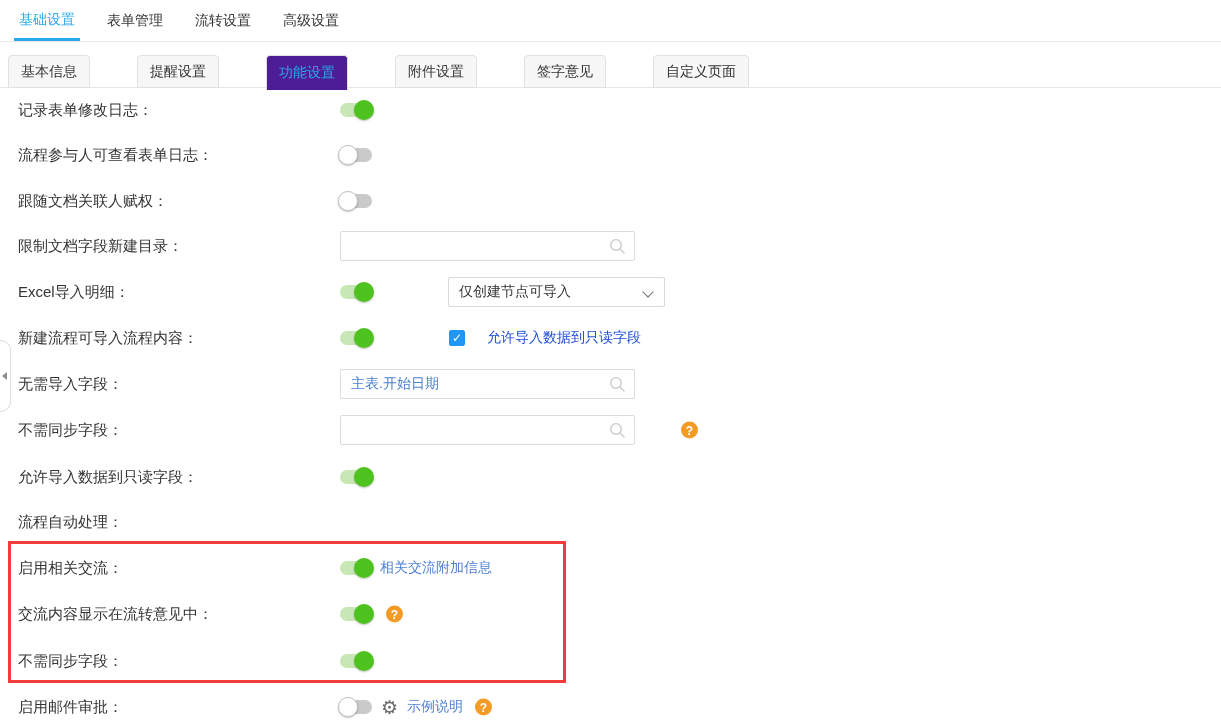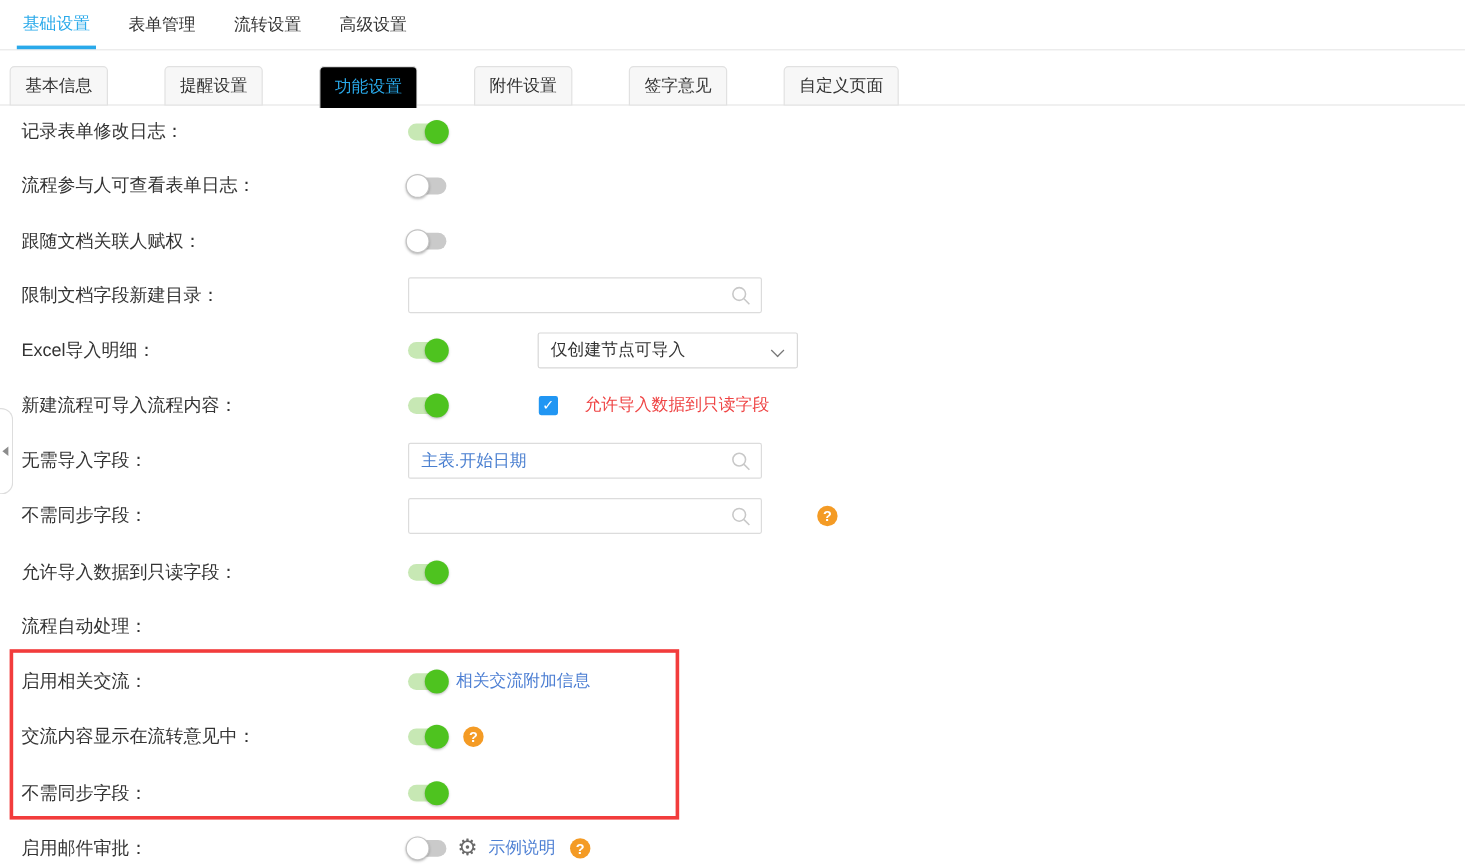--- a/index.html
+++ b/index.html
@@ -26,21 +26,21 @@
   .sub-divider{position:absolute;top:87px;left:0;width:100%;height:1px;background:#e6e6e6;}
   .sub-tabs{
     position:absolute;top:55px;left:8px;display:flex;z-index:2;gap:44px;
   }
   .sub-tab{
     height:33px;box-sizing:border-box;display:flex;align-items:center;justify-content:center;
     padding:0 12px;margin-right:3px;font-size:14px;color:#333;cursor:pointer;white-space:nowrap;
     background:#f7f7f7;border:1px solid #e1e1e1;border-radius:4px 4px 0 0;
   }
   .sub-tab.active{
-    background:#000000;color:#29a9ea;height:35px;border-bottom:none;position:relative;z-index:3;
+    background:#4c1d95;color:#29a9ea;height:35px;border-bottom:none;position:relative;z-index:3;
   }
   
   .row{position:absolute;left:0;right:0;height:30px;}
   .lbl{position:absolute;left:18px;top:50%;transform:translateY(-50%);font-size:15px;color:#333;white-space:nowrap;}
   .ctrl{position:absolute;top:50%;transform:translateY(-50%);display:flex;align-items:center;}
   
   .toggle{display:inline-block;width:32px;height:14px;border-radius:8px;position:relative;cursor:pointer;}
   .toggle .knob{position:absolute;top:-3px;width:20px;height:20px;border-radius:50%;box-shadow:0 1px 2px rgba(0,0,0,.25);box-sizing:border-box;}
   .toggle[data-state="on"]{background:#c7e8b4;}
   .toggle[data-state="on"] .knob{right:-2px;background:#4ec31f;}
@@ -59,21 +59,21 @@
     height:30px;border:1px solid #d8d8d8;border-radius:2px;background:#fff;box-sizing:border-box;
     display:flex;align-items:center;padding:0 16px 0 10px;position:relative;cursor:pointer;
     font-size:14px;color:#333;white-space:nowrap;
   }
   .chev{position:absolute;right:12px;top:10px;width:7px;height:7px;
     border-left:1.5px solid #777;border-bottom:1.5px solid #777;transform:rotate(-45deg);}
   
   .checkbox{width:16px;height:16px;border-radius:2px;display:inline-flex;align-items:center;justify-content:center;
     font-size:12px;color:#fff;cursor:pointer;box-sizing:border-box;border:1px solid #d0d0d0;background:#fff;}
   .checkbox[data-state="checked"]{background:#2196f3;border-color:#2196f3;}
-  .cb-label{font-size:14px;color:#ef4444;white-space:nowrap;font-family:Liberation Mono, monospace;}
+  .cb-label{font-size:14px;color:#1d4ed8;white-space:nowrap;font-family:Liberation Mono, monospace;}
   
   .help{width:17px;height:17px;border-radius:50%;background:#f49b25;color:#fff;font-weight:bold;font-size:12px;
     display:inline-flex;align-items:center;justify-content:center;cursor:pointer;line-height:1;}
   
   .gear{font-size:19px;color:#6b6b6b;cursor:pointer;line-height:1;}
   
   .link{font-size:14px;color:#4d7fd3;cursor:pointer;white-space:nowrap;text-decoration:none;}
   
   .highlight{position:absolute;left:8px;top:541px;width:558px;height:142px;box-sizing:border-box;
     border:3px solid #f23c3c;pointer-events:none;z-index:5;}

